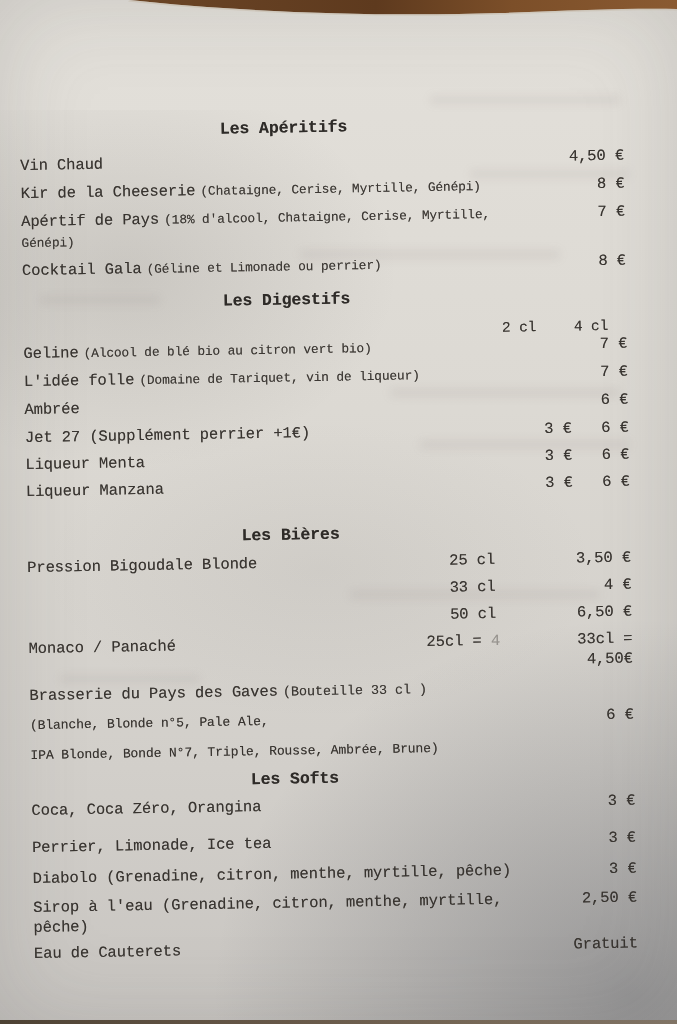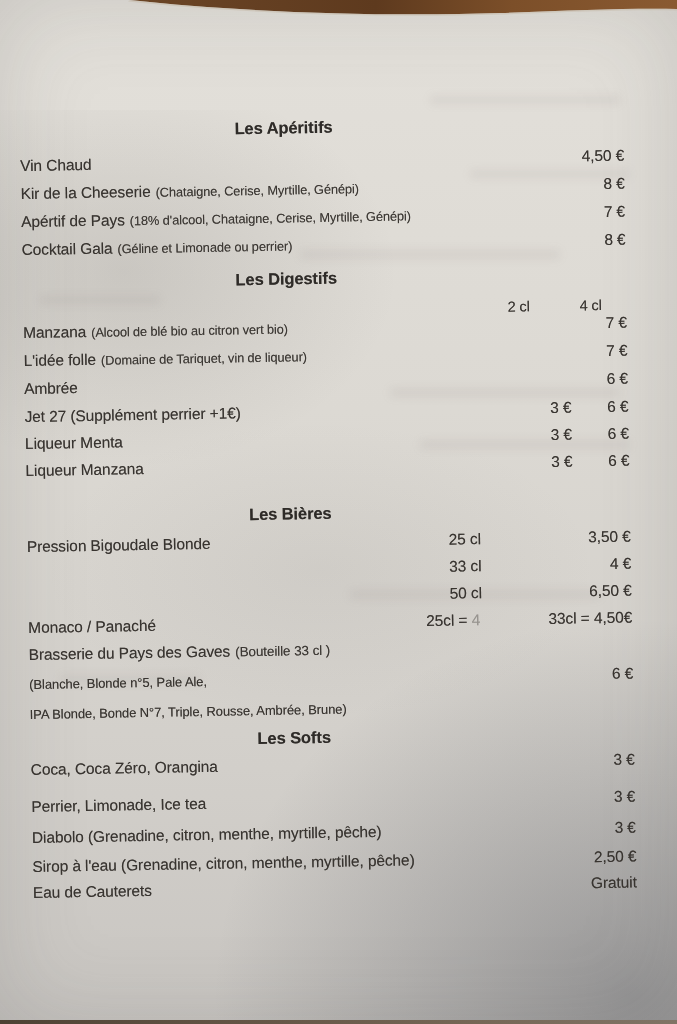--- a/index.html
+++ b/index.html
@@ -2,21 +2,21 @@
 <html><head>
 <meta charset="utf-8">
 <style>
   html,body{margin:0;padding:0;}
   body{
     width:677px;height:1024px;overflow:hidden;position:relative;
     background:linear-gradient(180deg,#e3e0da 0%,#dcd9d3 40%,#d2cfca 75%,#c8c5c1 100%);
     font-family:"Liberation Sans","DejaVu Sans",sans-serif;
     color:#383430;
   }
-  .photo{position:absolute;inset:0;overflow:hidden;}
+  .photo{position:absolute;inset:0;overflow:hidden;font-family:Liberation Mono, monospace;}
   
   .wood{position:absolute;top:0;left:0;width:677px;height:24px;z-index:3;}
   
   .table-bottom{position:absolute;bottom:0;left:0;width:677px;height:4px;z-index:3;
     background:linear-gradient(90deg,#3a2d1d 0%,#574634 40%,#6e5d49 70%,#7e6f5e 100%);
     opacity:.85;}
   
   .shadow-left{position:absolute;left:-60px;top:110px;width:460px;height:360px;
     background:radial-gradient(ellipse at 40% 45%,rgba(98,95,92,.17),rgba(98,95,92,0) 70%);z-index:1;}
   .shadow-mid{position:absolute;left:40px;top:420px;width:560px;height:300px;
@@ -110,21 +110,21 @@
     </div>
 
     <div class="section-title mt13">Les Digestifs</div>
 
     <div class="row colhead mt12">
       <span class="ch">2 cl</span>
       <span class="ch">4 cl</span>
     </div>
 
     <div class="row mtn2">
-      <span class="nm"><span>Manzana</span><span class="det">(Alcool de blé bio au citron vert bio)</span></span>
+      <span class="nm"><span>Geline</span><span class="det">(Alcool de blé bio au citron vert bio)</span></span>
       <span class="p2"></span>
       <span class="p4">7 €</span>
     </div>
     <div class="row mt7">
       <span class="nm"><span>L'idée folle</span><span class="det">(Domaine de Tariquet, vin de liqueur)</span></span>
       <span class="p2"></span>
       <span class="p4">7 €</span>
     </div>
     <div class="row mt7">
       <span class="nm"><span>Ambrée</span><span class="det"></span></span>

